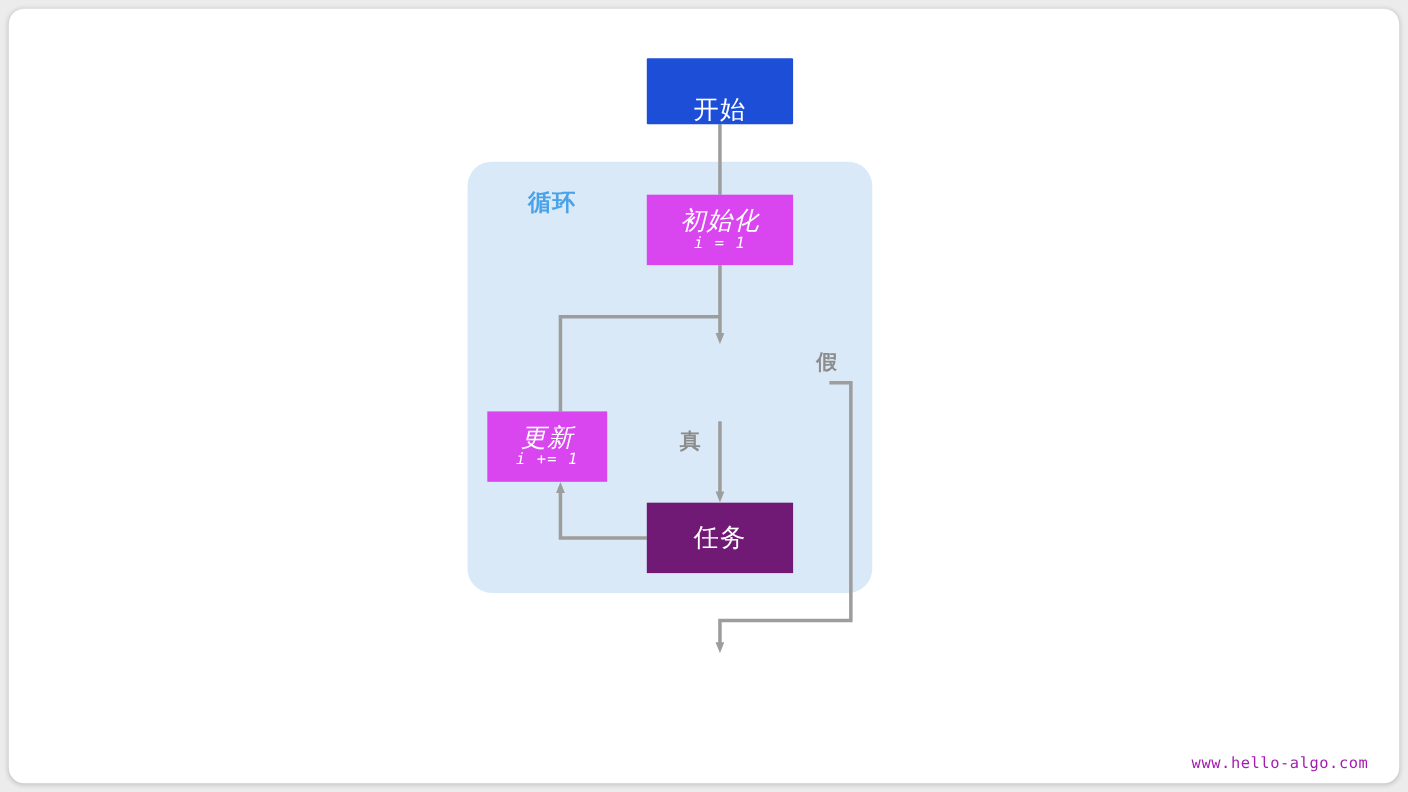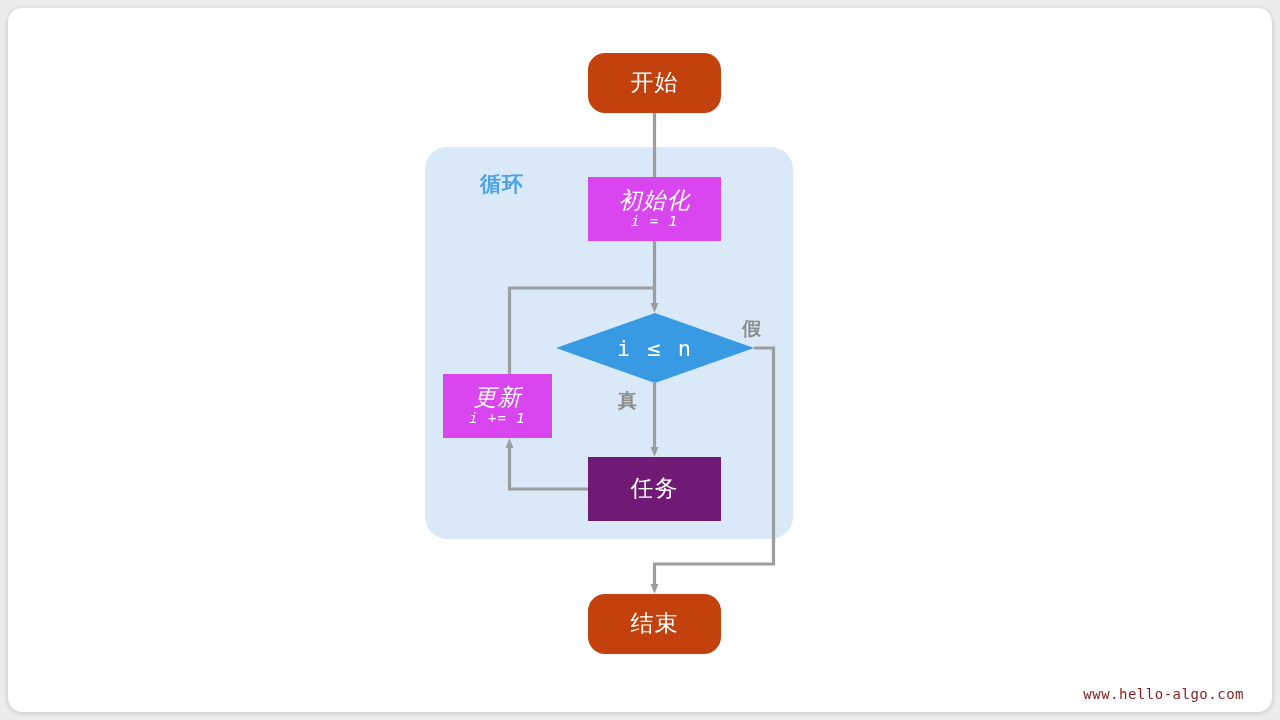--- a/index.html
+++ b/index.html
@@ -51,22 +51,23 @@
     font-family: "Liberation Sans", sans-serif;
     font-size: 23px;
     letter-spacing: 1px;
   }
   .node .mono {
     font-family: "DejaVu Sans Mono", monospace;
     font-size: 14px;
     letter-spacing: 1px;
   }
   .terminal {
-    background: #c2410c;
-    border-radius: 17px;
+    background: #1d4ed8;
+    border-radius: 1px;
+    justify-content: flex-end;
   }
   .process-blue { background: #d946ef; font-style: italic; }
   .process-green { background: #701a75; }
 
   .loop-box {
     position: absolute;
     background: #d9e9f7;
     border-radius: 22px;
   }
   .loop-label {
@@ -97,21 +98,21 @@
     color: #8c8c8c;
     font-family: "Liberation Sans", sans-serif;
     font-size: 19px;
     font-weight: bold;
     user-select: none;
   }
   .watermark {
     position: absolute;
     right: 36px;
     bottom: 18px;
-    color: #7f1d1d;
+    color: #a21caf;
     font-family: "DejaVu Sans Mono", monospace;
     font-size: 14px;
     letter-spacing: 0.5px;
     user-select: none;
   }
 </style>
 </head>
 <body>
 
 <div id="canvas">
@@ -144,39 +145,30 @@
 
     <div class="node terminal" style="left:588px; top:53px; width:133px; height:60px;">
       <span class="cn">开始</span>
     </div>
 
     <div class="node process-blue" style="left:588px; top:177px; width:133px; height:64px;">
       <span class="cn">初始化</span>
       <span class="mono">i = 1</span>
     </div>
 
-    <div class="diamond-wrap" style="left:556px; top:313px; width:198px; height:70px;">
-      <svg width="198" height="70" viewBox="0 0 198 70" xmlns="http://www.w3.org/2000/svg">
-        <polygon points="99,0 198,35 99,70 0,35" fill="#389ae2"></polygon>
-      </svg>
-      <span class="mono">i ≤ n</span>
-    </div>
 
     <div class="node process-blue" style="left:443px; top:374px; width:109px; height:64px;">
       <span class="cn">更新</span>
       <span class="mono">i += 1</span>
     </div>
 
     <div class="node process-green" style="left:588px; top:457px; width:133px; height:64px;">
       <span class="cn">任务</span>
     </div>
 
-    <div class="node terminal" style="left:588px; top:594px; width:133px; height:60px;">
-      <span class="cn">结束</span>
-    </div>
 
     <div class="edge-label" style="left:618px; top:388px;">真</div>
     <div class="edge-label" style="left:742px; top:316px;">假</div>
 
     <div class="watermark">www.hello-algo.com</div>
 
   </div>
 </div>
 
 </body></html>

